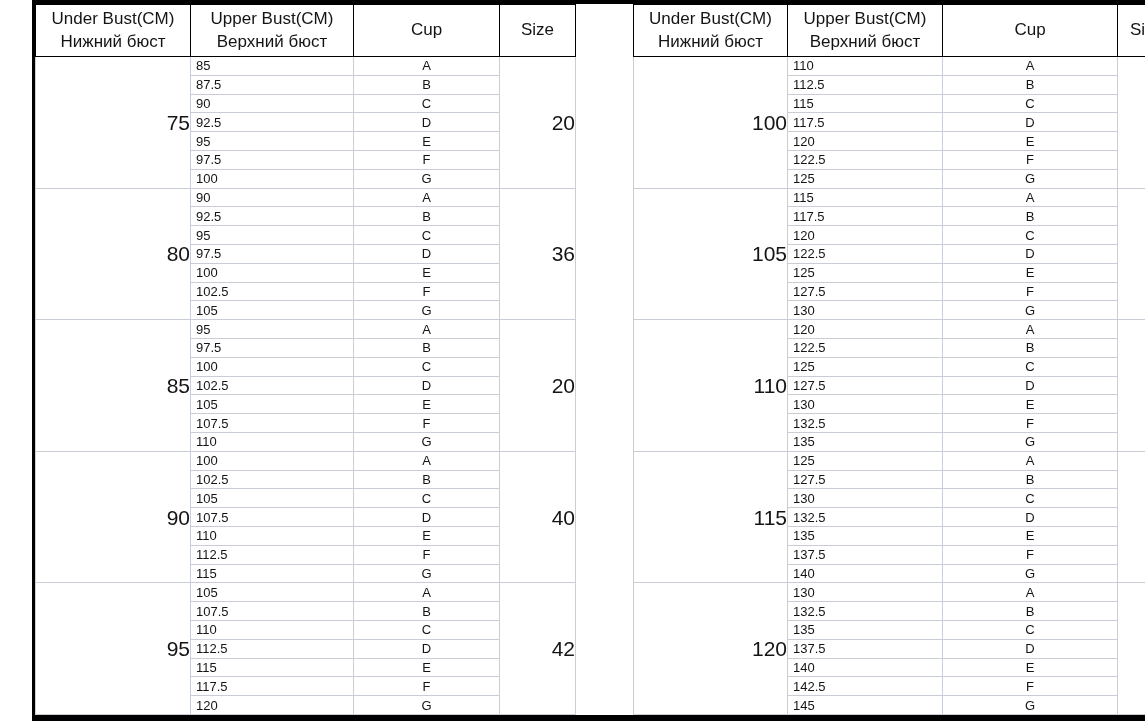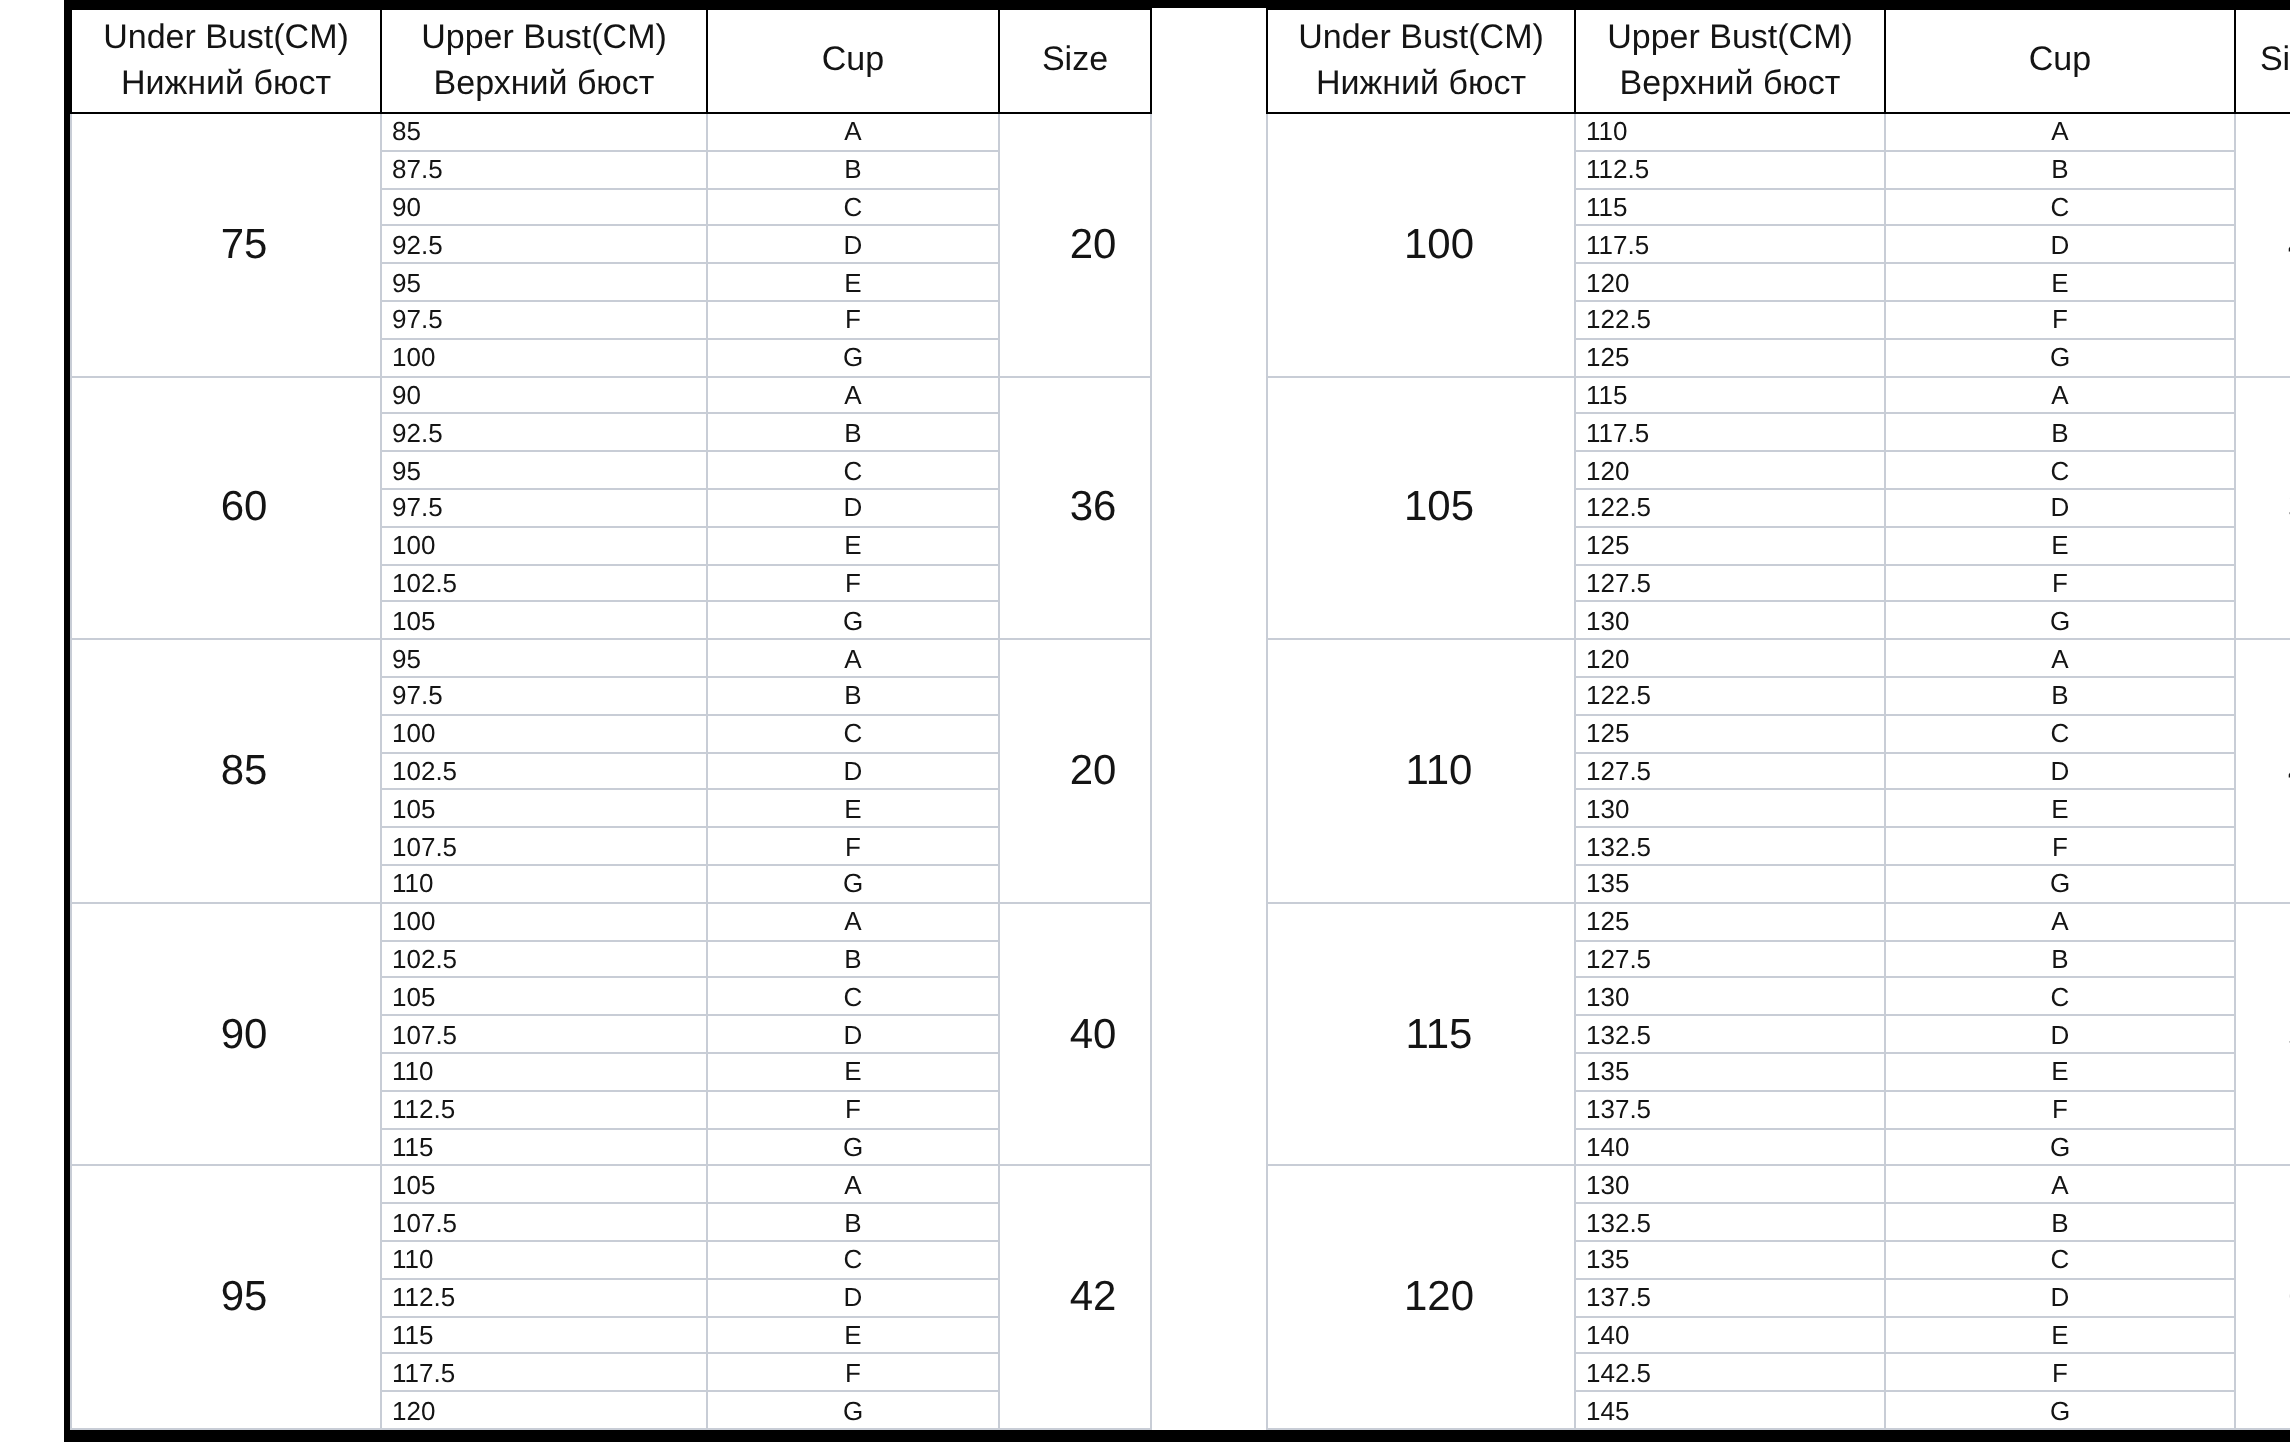--- a/index.html
+++ b/index.html
@@ -42,21 +42,21 @@
     font-size:13px;
     color:#141414;
     padding:0 0 0 0;
     vertical-align:middle;
     line-height:1;
     white-space:nowrap;
     overflow:hidden;
   }
   td.under, td.size {
     font-size:21px;
-    text-align:center;
+    text-align:right;
     padding-left:18px;
   }
   td.upper { text-align:left; padding-left:5px; }
   td.cup   { text-align:center; }
 
   .watermark {
     position:absolute;
     left:487px; top:340px;
     font-size:23px;
     letter-spacing:2px;
@@ -117,21 +117,21 @@
         </tr>
         <tr>
           <td class="upper">97.5</td>
           <td class="cup">F</td>
         </tr>
         <tr>
           <td class="upper">100</td>
           <td class="cup">G</td>
         </tr>
         <tr>
-          <td class="under" rowspan="7">60</td>
+          <td class="under" rowspan="7">80</td>
           <td class="upper">90</td>
           <td class="cup">A</td>
           <td class="size" rowspan="7">36</td>
         </tr>
         <tr>
           <td class="upper">92.5</td>
           <td class="cup">B</td>
         </tr>
         <tr>
           <td class="upper">95</td>

